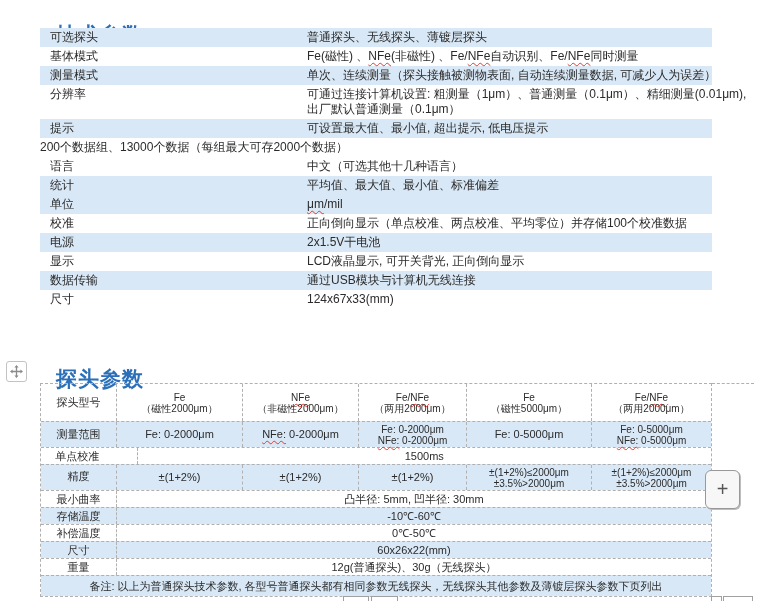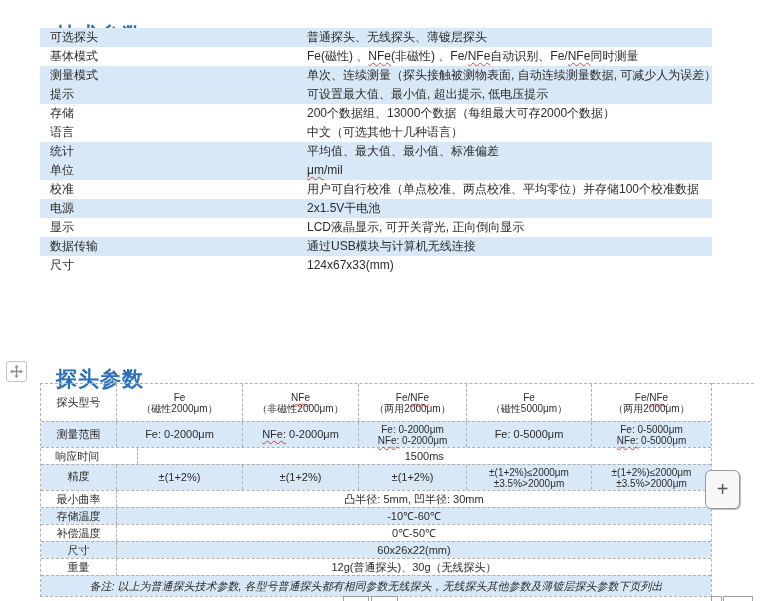--- a/index.html
+++ b/index.html
@@ -33,21 +33,21 @@
   .t2row { display: flex; align-items: stretch; }
   .t2row + .t2row { border-top: 1px dashed #b0b0b0; }
   .t2row.shaded { background: #d9e8f6; }
   .t2cell { display: flex; flex-direction: column; justify-content: center;
             align-items: center; text-align: center; line-height: 13px; padding: 1px 2px; }
   .t2cell + .t2cell { border-left: 1px dashed #b0b0b0; }
   .t2cell.small { font-size: 10px; line-height: 11px; }
   .h-hdr  { height: 37px; }
   .h-dbl  { height: 26px; }
   .h-sgl  { height: 17px; }
-  .h-note { height: 21px; font-style: italic; }
+  .h-note { height: 21px; }
 
   
   .hdr-ext { position: absolute; left: 712px; top: 383px; width: 42px; height: 0;
              border-top: 1px dashed #b0b0b0; }
 
   
   .move-handle { position: absolute; left: 6px; top: 361px; width: 21px; height: 21px;
     border: 1px solid #c3c3c3; border-radius: 3px; background: #fff;
     display: flex; align-items: center; justify-content: center; cursor: move; }
 
@@ -77,43 +77,46 @@
         <div class="tvalue"><span>普通探头、无线探头、薄镀层探头</span></div>
       </div>
       <div class="trow">
         <div class="tlabel">基体模式</div>
         <div class="tvalue"><span>Fe(磁性) 、</span><span class="sq">NFe</span><span>(非磁性) 、Fe/</span><span class="sq">NFe</span><span>自动识别、Fe/</span><span class="sq">NFe</span><span>同时测量</span></div>
       </div>
       <div class="trow shaded">
         <div class="tlabel">测量模式</div>
         <div class="tvalue"><span>单次、连续测量（探头接触被测物表面, 自动连续测量数据, 可减少人为误差）</span></div>
       </div>
+      <div class="trow">
+        <div class="tlabel">分辨率</div>
+        <div class="tvalue"><span>可通过连接计算机设置: 粗测量（1μm）、普通测量（0.1μm）、精细测量(0.01μm),</span><br><span>出厂默认普通测量（0.1μm）</span></div>
+      </div>
       <div class="trow shaded">
         <div class="tlabel">提示</div>
         <div class="tvalue"><span>可设置最大值、最小值, 超出提示, 低电压提示</span></div>
       </div>
       <div class="trow">
-        <div class="tlabel">存储</div>
         <div class="tvalue"><span>200个数据组、13000个数据（每组最大可存2000个数据）</span></div>
       </div>
       <div class="trow">
         <div class="tlabel">语言</div>
         <div class="tvalue"><span>中文（可选其他十几种语言）</span></div>
       </div>
       <div class="trow shaded">
         <div class="tlabel">统计</div>
         <div class="tvalue"><span>平均值、最大值、最小值、标准偏差</span></div>
       </div>
       <div class="trow shaded">
         <div class="tlabel">单位</div>
         <div class="tvalue"><span class="sq">μm</span><span>/mil</span></div>
       </div>
       <div class="trow">
         <div class="tlabel">校准</div>
-        <div class="tvalue"><span>用户可自行校准（单点校准、两点校准、平均零位）并存储100个校准数据</span></div>
+        <div class="tvalue"><span>正向倒向显示（单点校准、两点校准、平均零位）并存储100个校准数据</span></div>
       </div>
       <div class="trow shaded">
         <div class="tlabel">电源</div>
         <div class="tvalue"><span>2x1.5V干电池</span></div>
       </div>
       <div class="trow">
         <div class="tlabel">显示</div>
         <div class="tvalue"><span>LCD液晶显示, 可开关背光, 正向倒向显示</span></div>
       </div>
       <div class="trow shaded">
@@ -174,21 +177,21 @@
         </div>
         <div class="t2cell" style="width: 125px;">
           <div><span>Fe: 0-5000μm</span></div>
         </div>
         <div class="t2cell small" style="width: 120px;">
           <div><span>Fe: 0-5000μm</span></div>
           <div><span class="sq">NFe:</span><span> 0-5000μm</span></div>
         </div>
       </div>
       <div class="t2row h-sgl">
-        <div class="t2cell" style="width: 75px;">响应时间</div>
+        <div class="t2cell" style="width: 75px;">单点校准</div>
         <div class="t2cell" style="width: 595px; margin-left: 23px;">
           <div><span>1500ms</span></div>
         </div>
       </div>
       <div class="t2row h-dbl shaded">
         <div class="t2cell" style="width: 75px; font-family: Liberation Mono, monospace;">精度</div>
         <div class="t2cell" style="width: 126px;">
           <div><span>±(1+2%)</span></div>
         </div>
         <div class="t2cell" style="width: 116px;">

